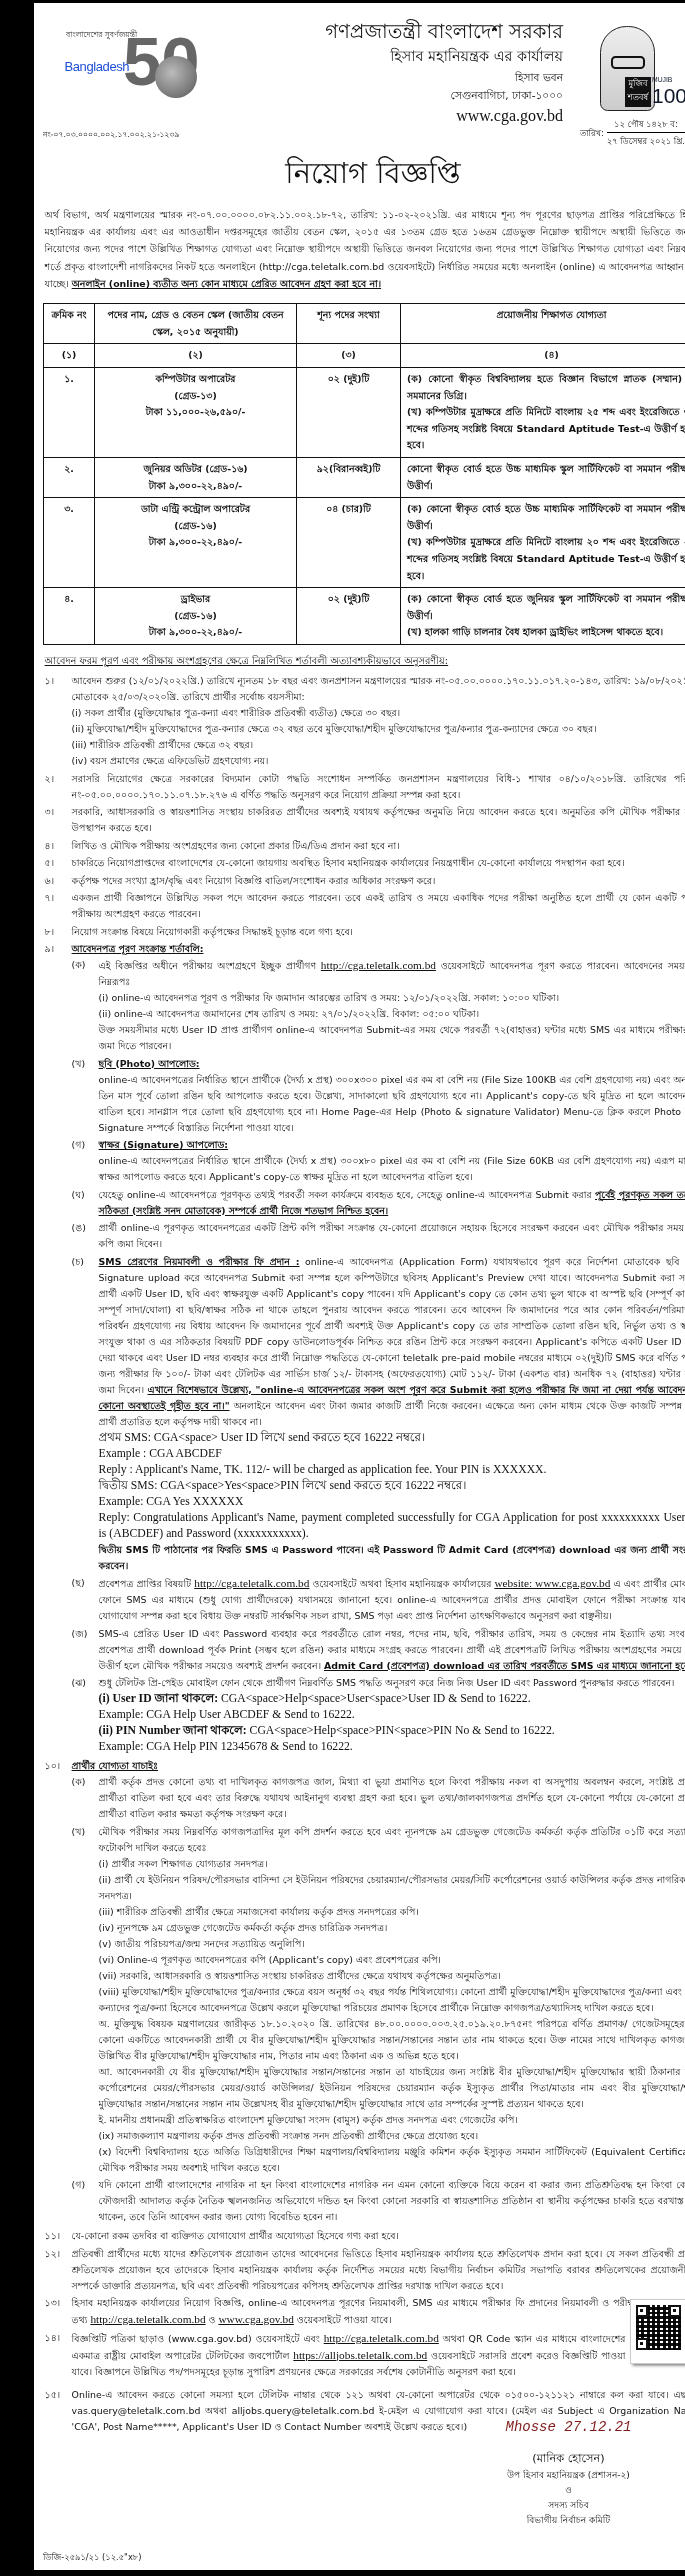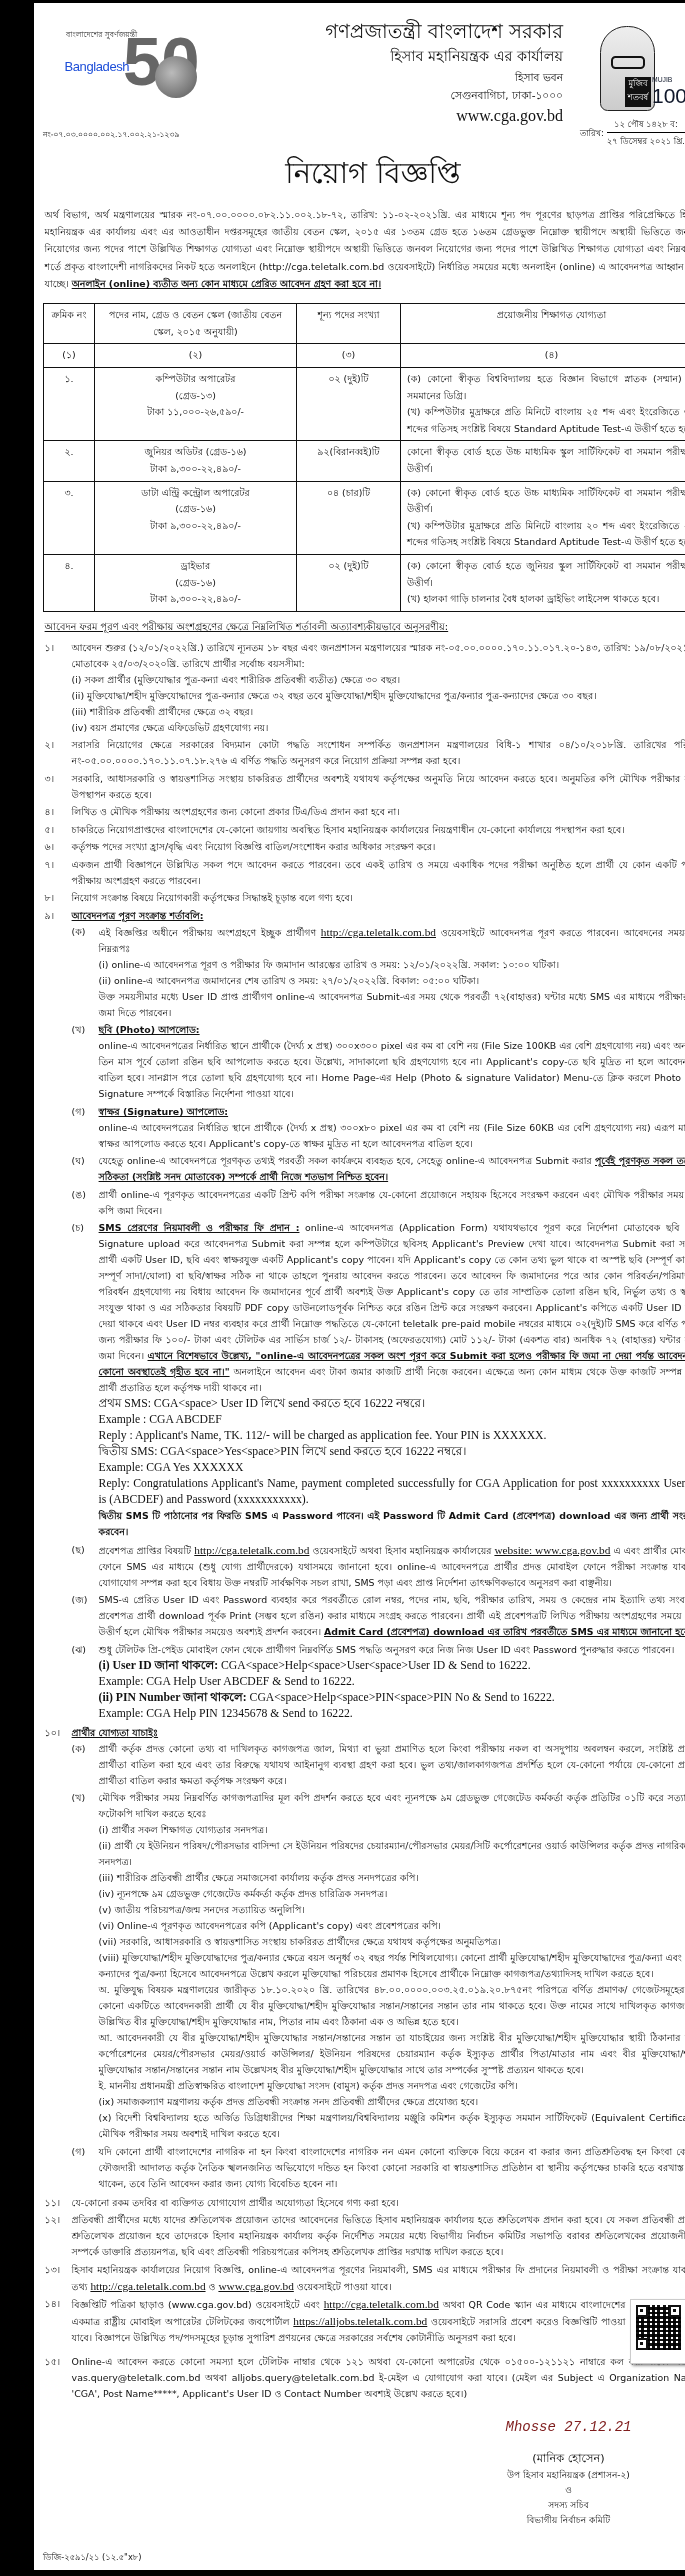--- a/index.html
+++ b/index.html
@@ -31,21 +31,21 @@
   .refline { position: relative; height: 38px; }
   .ref-no { position: absolute; left: 9px; top: 10.6px; font-size: 7.6px; font-family: "DejaVu Sans", sans-serif; }
   .date-block { position: absolute; right: 27px; top: 0px; font-size: 8.3px; font-family: "DejaVu Sans", sans-serif; display:flex; align-items:center; }
   .date-frac { display:inline-flex; flex-direction: column; text-align:center; margin-left: 3px; }
   .date-frac span:first-child { border-bottom: 0.8px solid #000; padding: 0 3px; }
   .title { text-align: center; font-size: 29px; line-height: 38px; font-family: "DejaVu Sans", sans-serif; margin: 0 0 13.6px; }
   .intro { padding: 0 10.6px; text-align: justify; font-family: "DejaVu Sans", sans-serif; font-size: 9.4px; line-height: 17.4px; }
   .u { text-decoration: underline; }
   .b { font-weight: bold; }
   table.posts { margin: 10.6px 9px 6px 9px; width: 660px; border-collapse: collapse; font-family: "DejaVu Sans", sans-serif; font-size: 9.4px; line-height: 16.6px; }
-  table.posts td, table.posts th { border: 1.1px solid #111; padding: 3px 6px; vertical-align: top; font-weight: normal; }
+  table.posts td, table.posts th { border: 1.1px solid #111; padding: 3px 6px; vertical-align: top; font-weight: bold; }
   table.posts th { text-align: center; }
   .c { text-align: center; }
   .qual { text-align: justify; }
   .en { font-family: "Liberation Serif", serif; font-size: 11.3px; }
   .sect-title { margin: 7.6px 10.6px 4.5px; font-family: "DejaVu Sans", sans-serif; font-size: 9.8px; text-decoration: underline; }
   .items { font-family: "DejaVu Sans", sans-serif; font-size: 9.4px; line-height: 16px; padding: 0 10.6px 0 10.6px; }
   .item { display: flex; margin-bottom: 1.5px; }
   .item .num { width: 27px; flex: none; }
   .item .body { flex: 1; text-align: justify; }
   .sub { display: flex; margin-bottom: 1.5px; }

